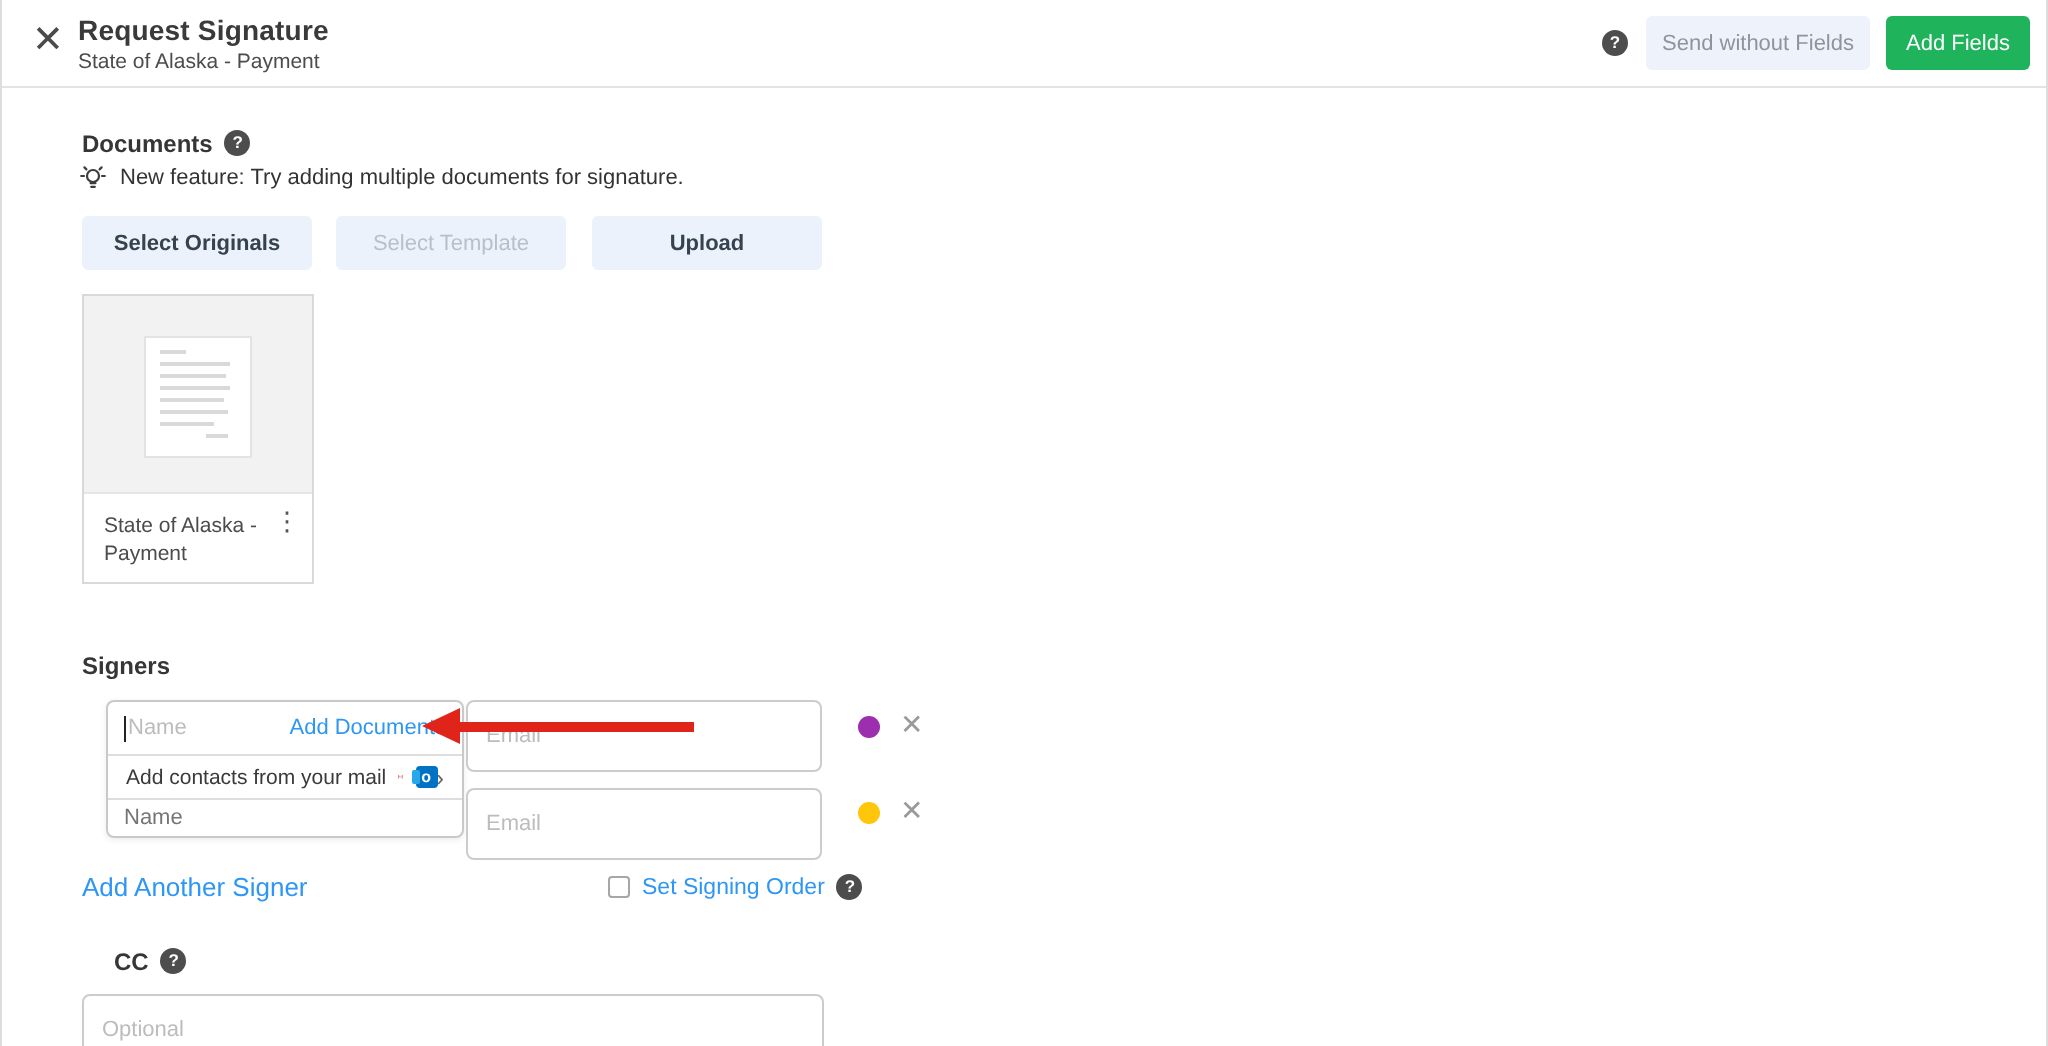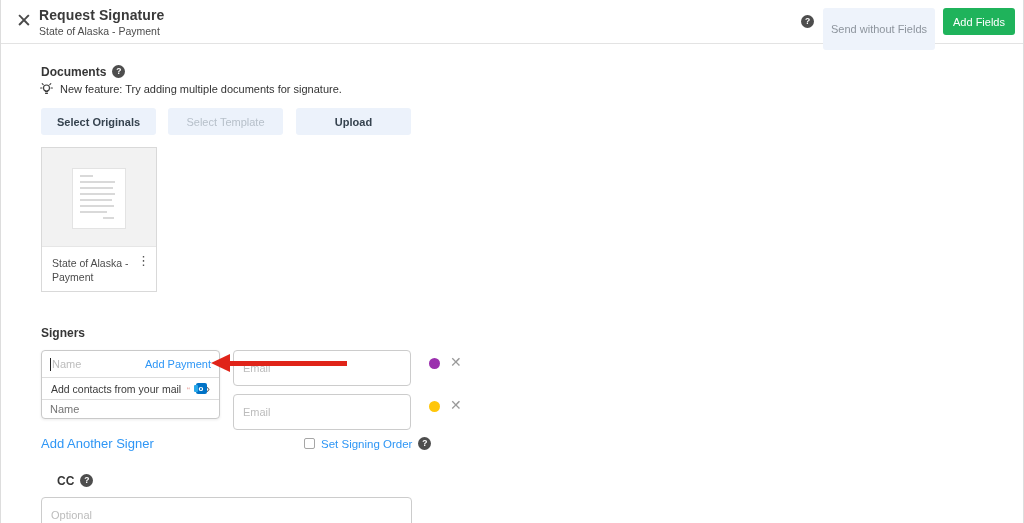--- a/index.html
+++ b/index.html
@@ -13,21 +13,21 @@
          border-bottom:1px solid #e3e3e3; }
   .close-x { position:absolute; left:15px; top:10px; font-size:19px; color:#4a4a4a;
              cursor:pointer; line-height:22px; }
   .hdr-titles { position:absolute; left:38px; top:7px; }
   .hdr-title { font-size:14px; font-weight:bold; color:#3a3a3a; letter-spacing:.1px; }
   .hdr-sub { font-size:10.5px; color:#4c4c4c; margin-top:2px; }
   .help { display:inline-block; width:13px; height:13px; border-radius:50%; background:#4d4d4d;
           color:#fff; font-size:8.5px; font-weight:bold; text-align:center; line-height:13px;
           vertical-align:middle; }
   .hdr-help { position:absolute; left:800px; top:15px; }
-  .btn-send { position:absolute; left:822px; top:8px; width:112px; height:42px; background:#eef3fb;
+  .btn-send { position:absolute; left:822px; top:8px; width:112px; height:27px; background:#eef3fb;
               border:none; border-radius:3px; font-size:11px; color:#8d949d; cursor:pointer;
               font-family:inherit; }
   .btn-addfields { position:absolute; left:942px; top:8px; width:72px; height:27px; background:#1fb35b;
               border:none; border-radius:3px; font-size:11px; color:#fff; cursor:pointer;
               font-family:inherit; }
 
   
   .sec-h { font-size:12px; font-weight:bold; color:#363636; }
   .docs-head { position:absolute; left:40px; top:65px; }
   .docs-head .help { margin-left:6px; margin-top:-2px; }
@@ -48,21 +48,21 @@
               border:1px solid #e3e3e3; padding:6px 7px; }
   .doc-page .ln { height:2px; background:#d9d9d9; margin-bottom:4px; }
   .doc-label { position:relative; padding:9px 10px 0 10px; font-size:10.5px; color:#4c4c4c;
                line-height:14px; }
   .kebab { position:absolute; right:6px; top:8px; font-size:13px; color:#555; letter-spacing:0;
            cursor:pointer; line-height:12px; }
 
   
   .signers-head { position:absolute; left:40px; top:326px; }
 
-  .combo { position:absolute; left:40px; top:350px; width:179px; background:#fff;
+  .combo { position:absolute; left:52px; top:350px; width:179px; background:#fff;
            border:1px solid #c9c9c9; border-radius:4px; box-shadow:0 1px 3px rgba(0,0,0,.08); }
   .combo-name { position:relative; height:27px; border-bottom:1px solid #ddd;
                 display:flex; align-items:center; padding:0 8px; }
   .combo-name input { flex:1; min-width:20px; border:none; outline:none; font-size:11px;
                       color:#444; font-family:inherit; background:transparent; }
   .combo-name input::placeholder, .txt-input::placeholder { color:#bcbcbc; }
   .caret { width:1px; height:13px; background:#222; margin-right:1px; }
   .add-yourself { font-size:11px; color:#2e96f5; cursor:pointer; white-space:nowrap; }
   .combo-contacts { height:22px; display:flex; align-items:center; gap:6px; padding:0 9px;
                     border-bottom:1px solid #ddd; cursor:pointer; }
@@ -169,21 +169,21 @@
       <span class="kebab">⋮</span>
     </div>
   </div>
 
   <div class="sec-h signers-head">Signers</div>
 
   <div class="combo">
     <div class="combo-name">
       <span class="caret"></span>
       <input type="text" placeholder="Name" style="">
-      <span class="add-yourself">Add Payment</span>
+      <span class="add-yourself">Add Documents</span>
     </div>
     <div class="combo-contacts">
       <span class="lbl">Add contacts from your mail</span>
       <svg class="gmail-ic" viewBox="0 0 14 11">
         <rect x="0.5" y="0.5" width="13" height="10" fill="#fff" stroke="#e6e6e6"></rect>
         <path d="M1,1.2 L7,6 L13,1.2" fill="none" stroke="#db4437" stroke-width="1.6"></path>
         <rect x="0.5" y="0.8" width="1.6" height="9.4" fill="#db4437"></rect>
         <rect x="11.9" y="0.8" width="1.6" height="9.4" fill="#db4437"></rect>
       </svg>
       <span class="outlook-ic">

